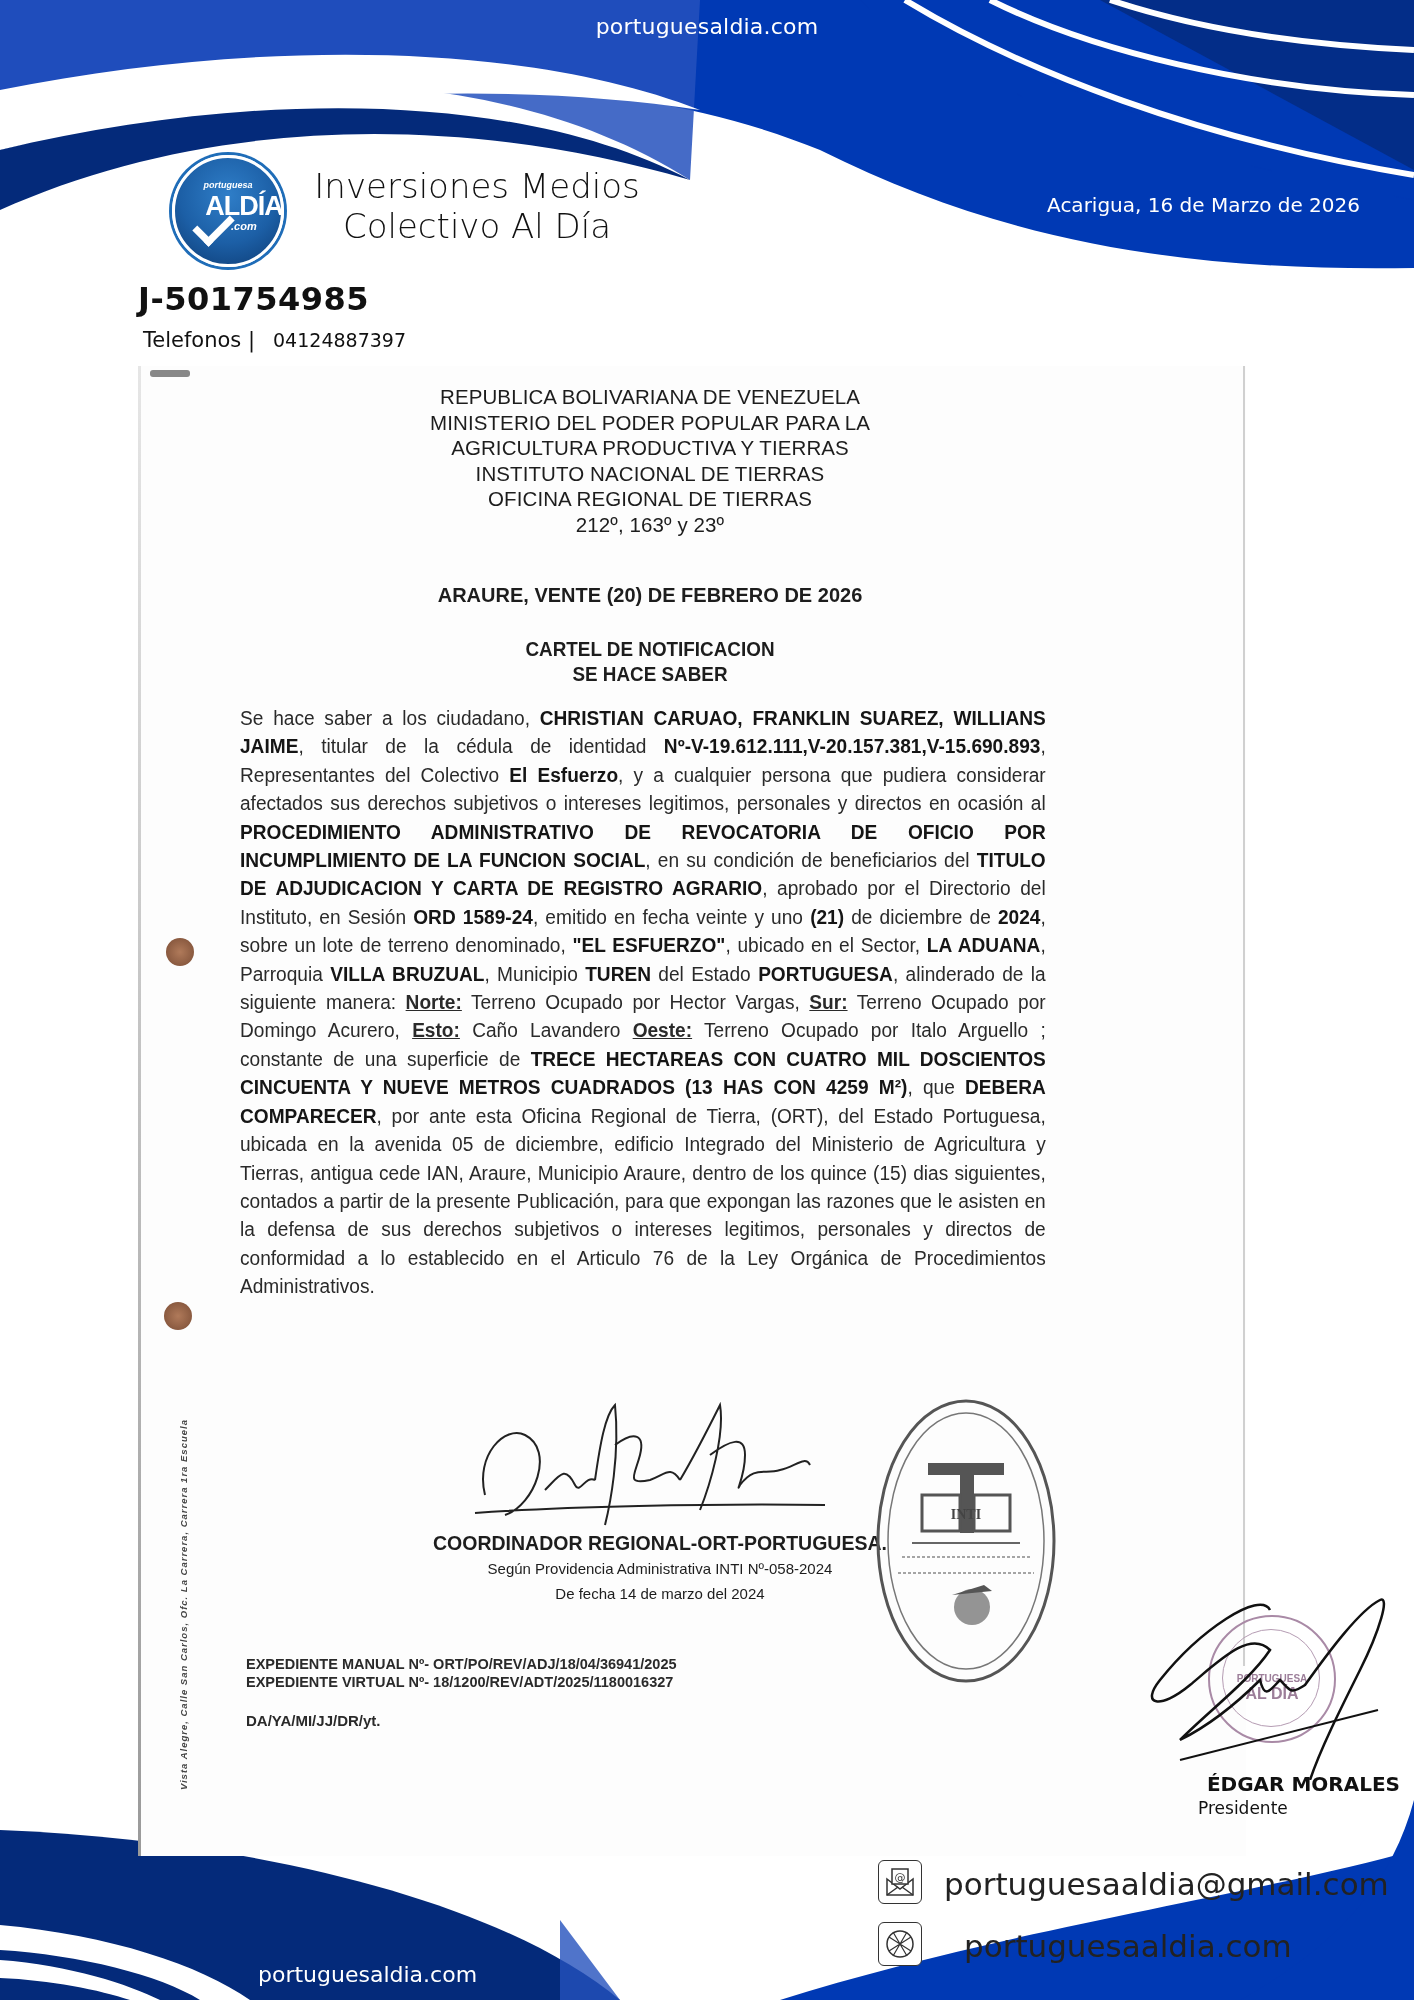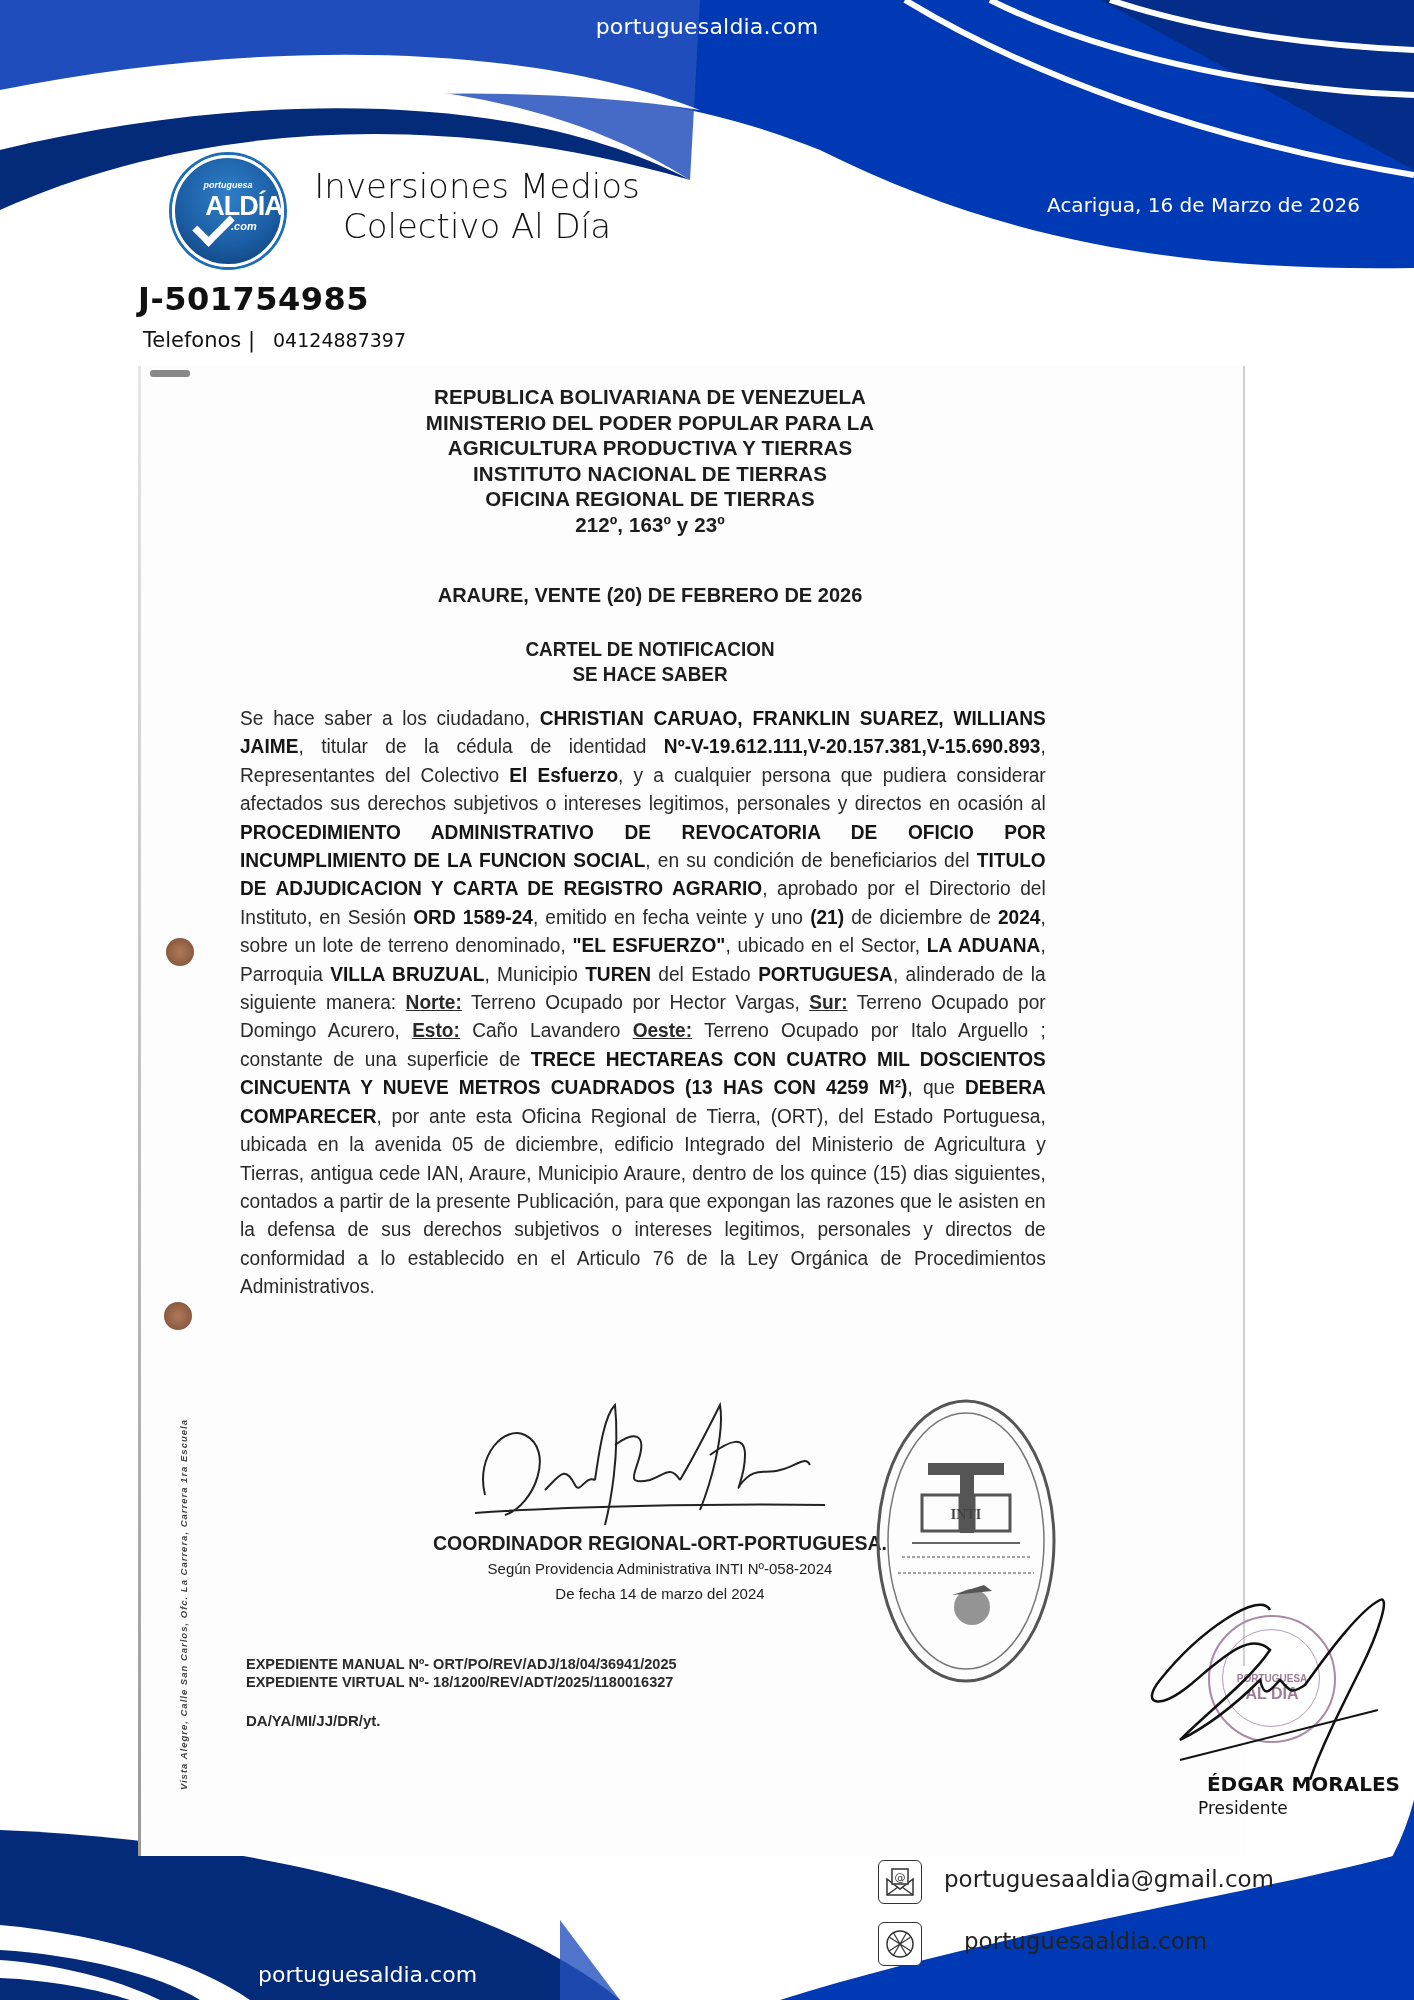--- a/index.html
+++ b/index.html
@@ -27,21 +27,21 @@
   .phones { left: 143px; top: 328px; font-family: "DejaVu Sans", sans-serif; font-size: 21px; color: #111; }
   .phones .num { margin-left: 18px; font-size: 19px; }
 
   
   .scan { left: 138px; top: 366px; width: 1108px; height: 1490px; background: #fdfdfd; }
   .scan-edge-l { left: 138px; top: 366px; width: 3px; height: 1490px; background: linear-gradient(#e6e6e6, #9a9a9a); }
   .scan-edge-r { left: 1243px; top: 366px; width: 2px; height: 1300px; background: #d0d0d0; }
   .scan-mark { left: 150px; top: 370px; width: 40px; height: 7px; background: #555; border-radius: 3px; opacity: .7; }
   .stain { border-radius: 50%; background: radial-gradient(circle, #b07a5a 0%, #8a5a40 70%, rgba(140,90,64,0) 100%); }
 
-  .head-block { left: 330px; top: 384px; width: 640px; text-align: center; font-weight: bold; font-size: 20.5px; line-height: 25.5px; color: #1d1d1d; letter-spacing: 0.1px; }
+  .head-block { left: 330px; top: 384px; width: 640px; text-align: center; font-weight: normal; font-size: 20.5px; line-height: 25.5px; color: #1d1d1d; letter-spacing: 0.1px; }
   .place-date { left: 330px; top: 584px; width: 640px; text-align: center; font-weight: bold; font-size: 20px; color: #1d1d1d; }
   .cartel { left: 330px; top: 636px; width: 640px; text-align: center; font-size: 20.5px; line-height: 25px; color: #1d1d1d; font-weight: bold; transform: scaleX(.92); }
 
   .body-text { left: 240px; top: 704px; width: 818px; text-align: justify; font-family: "Liberation Sans", sans-serif; font-size: 19.4px; line-height: 28.4px; color: #2a2a2a; transform: scaleX(0.985); transform-origin: left top; }
   .body-text b { color: #151515; }
   .body-text u { text-decoration: underline; font-weight: bold; }
 
   .signature { left: 465px; top: 1395px; width: 400px; height: 150px; }
   .signer { left: 360px; top: 1531px; width: 600px; text-align: center; color: #1d1d1d; }
   .signer .n1 { font-weight: bold; font-size: 19.5px; line-height: 25px; }
@@ -60,21 +60,21 @@
   .pres-stamp .inner { position: absolute; left: 12px; top: 12px; width: 96px; height: 96px; border-radius: 50%; border: 1.5px solid #b59cb3; }
   .pres-stamp .lbl1 { position: absolute; left: 0; width: 100%; top: 56px; text-align: center; font-size: 10px; color: #9c7e99; font-weight: bold; }
   .pres-stamp .lbl2 { position: absolute; left: 0; width: 100%; top: 68px; text-align: center; font-size: 16px; color: #9c7e99; font-weight: bold; }
   .pres-sig { left: 1140px; top: 1590px; width: 260px; height: 190px; }
   .pres-name { left: 1170px; top: 1772px; width: 230px; text-align: right; font-family: "DejaVu Sans", sans-serif; font-weight: bold; font-size: 20px; color: #111; }
   .pres-role { left: 1198px; top: 1798px; font-family: "DejaVu Sans", sans-serif; font-size: 17px; color: #111; }
 
   
   .contact { left: 878px; height: 44px; }
   .contact .ico { position: absolute; left: 0; top: 0; width: 42px; height: 42px; border: 1.5px solid #333; border-radius: 6px; background: #fff; }
-  .contact .txt { position: absolute; top: 6px; font-family: "DejaVu Sans", sans-serif; font-size: 23px; color: #222; white-space: nowrap; }
+  .contact .txt { position: absolute; top: 6px; font-family: "DejaVu Sans", sans-serif; font-size: 31px; color: #222; white-space: nowrap; }
   .site-bottom { left: 258px; top: 1962px; color: #ffffff; font-family: "DejaVu Sans", sans-serif; font-size: 22px; }
 </style>
 </head>
 <body>
 
 <svg class="bg" width="1414" height="2000" viewBox="0 0 1414 2000">
 
   <path d="M0 0 H1414 V268 C1180 272 1000 240 820 150 C600 60 300 70 0 150 Z" fill="#0039b4"></path>
   <path d="M0 0 H700 L690 180 C500 60 250 70 0 110 Z" fill="#2451bd" opacity="0.85"></path>
   <path d="M0 90 C250 40 520 40 700 110 C500 80 250 90 0 150 Z" fill="#ffffff"></path>

